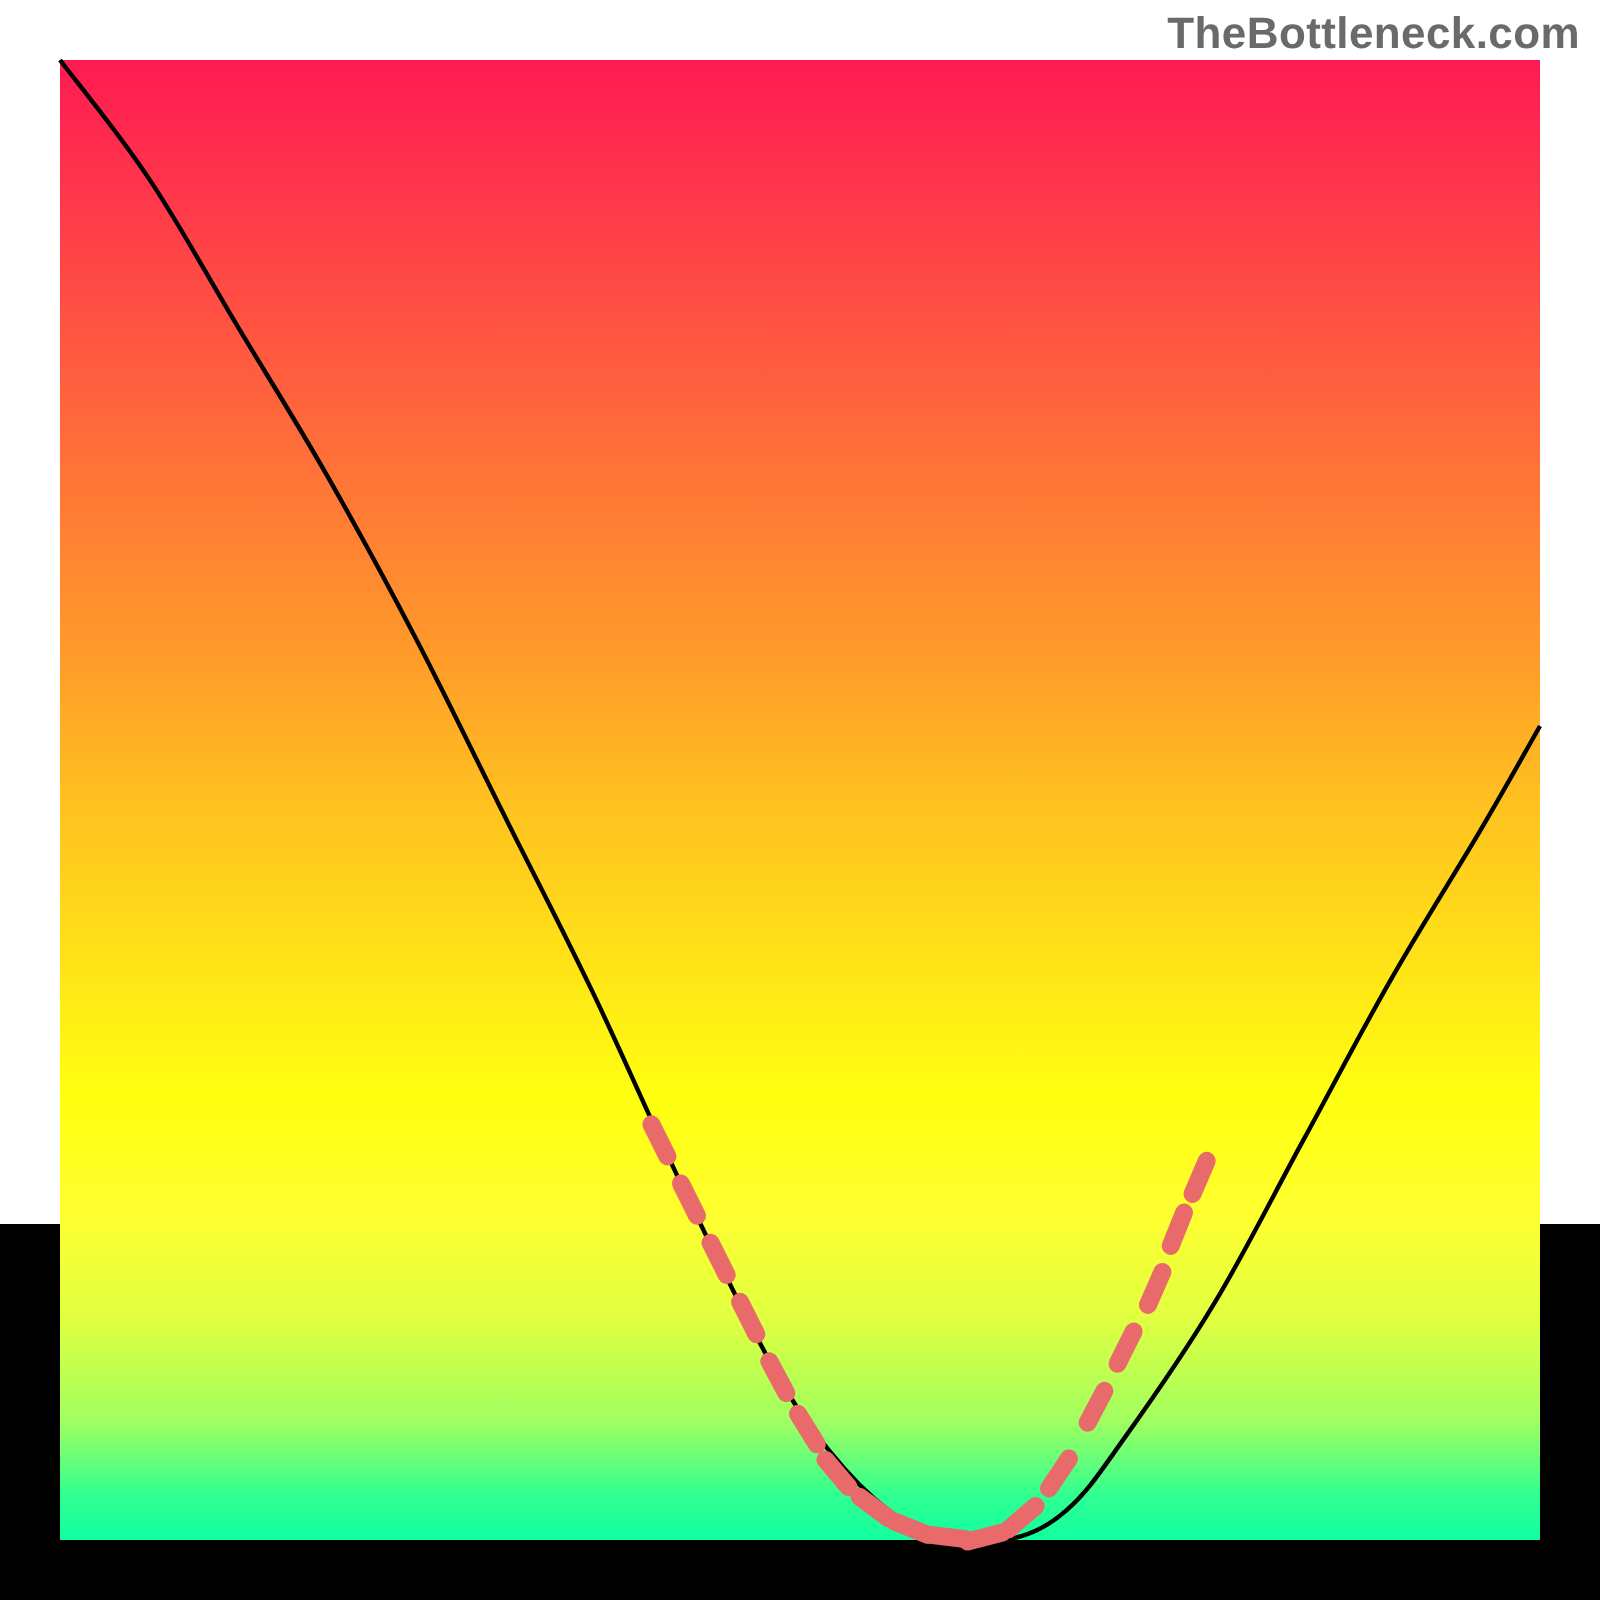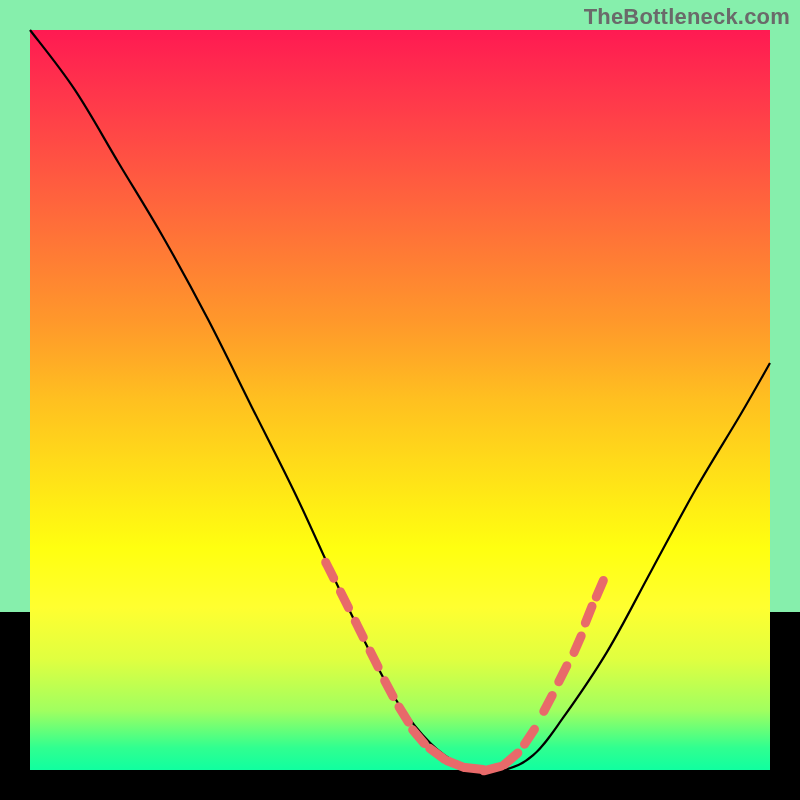--- a/index.html
+++ b/index.html
@@ -1,17 +1,17 @@
 <!DOCTYPE html>
 <html><head>
 <meta charset="utf-8">
 <style>
   * { margin: 0; padding: 0; box-sizing: border-box; }
   html, body { width: 800px; height: 800px; background: #000; overflow: hidden; }
-  .container { position: relative; width: 800px; height: 612px; background: #86efac; }
+  .container { position: relative; width: 800px; height: 612px; background: #ffffff; }
   .watermark {
     position: absolute;
     top: 4px;
     right: 10px;
     font-family: Arial, sans-serif;
     font-size: 22px;
     font-weight: bold;
     color: #6a6a6a;
     letter-spacing: 0.2px;
   }

